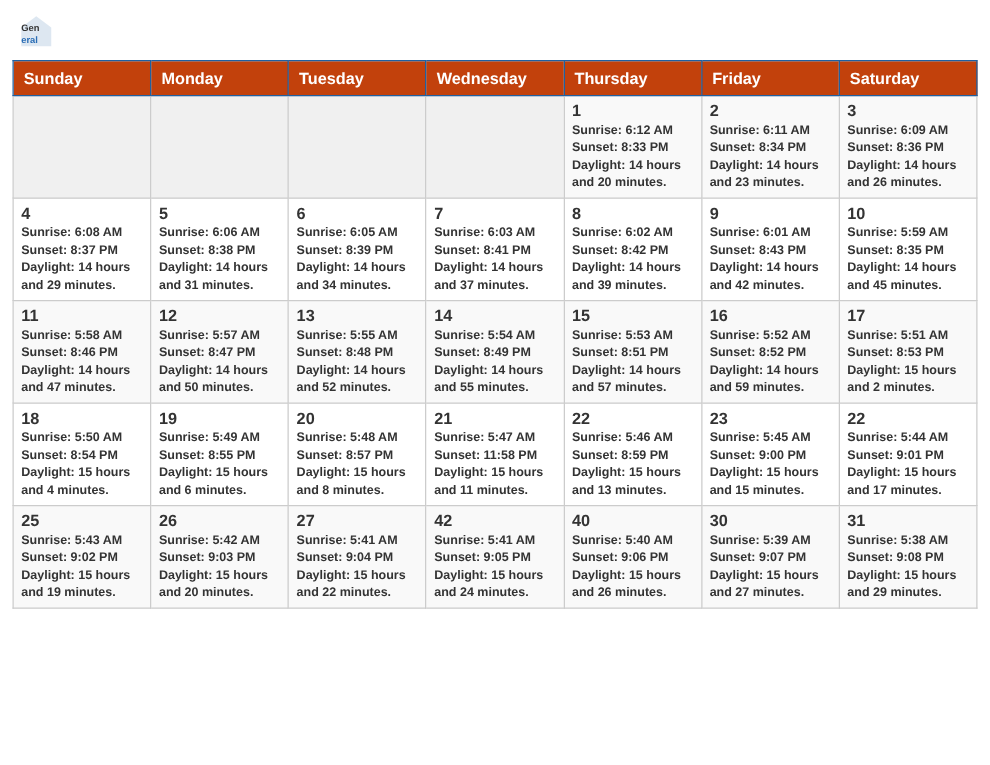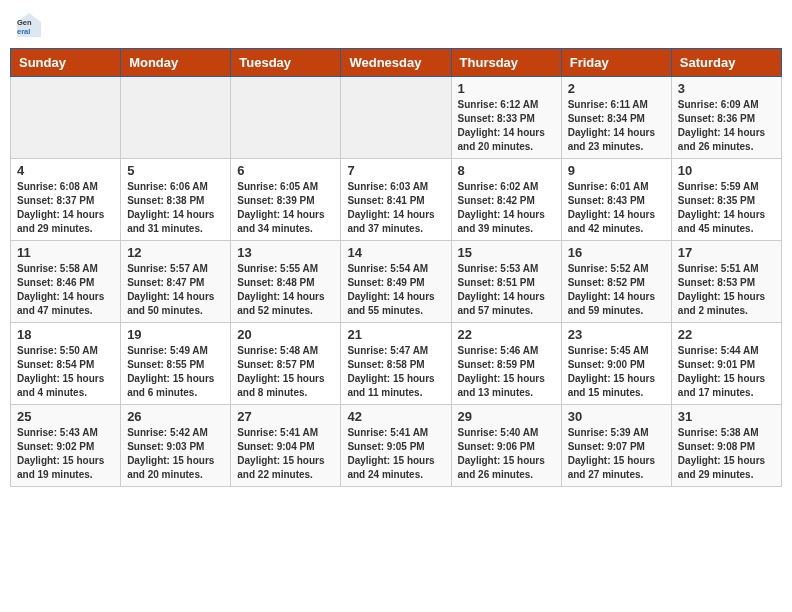--- a/index.html
+++ b/index.html
@@ -285,21 +285,21 @@
         <td>
           <span class="day-number">20</span>
           <div class="day-info">Sunrise: 5:48 AM
 Sunset: 8:57 PM
 Daylight: 15 hours
 and 8 minutes.</div>
         </td>
         <td>
           <span class="day-number">21</span>
           <div class="day-info">Sunrise: 5:47 AM
-Sunset: 8:58 PM
+Sunset: 11:58 PM
 Daylight: 15 hours
 and 11 minutes.</div>
         </td>
         <td>
           <span class="day-number">22</span>
           <div class="day-info">Sunrise: 5:46 AM
 Sunset: 8:59 PM
 Daylight: 15 hours
 and 13 minutes.</div>
         </td>
@@ -341,21 +341,21 @@
 and 22 minutes.</div>
         </td>
         <td>
           <span class="day-number">42</span>
           <div class="day-info">Sunrise: 5:41 AM
 Sunset: 9:05 PM
 Daylight: 15 hours
 and 24 minutes.</div>
         </td>
         <td>
-          <span class="day-number">29</span>
+          <span class="day-number">40</span>
           <div class="day-info">Sunrise: 5:40 AM
 Sunset: 9:06 PM
 Daylight: 15 hours
 and 26 minutes.</div>
         </td>
         <td>
           <span class="day-number">30</span>
           <div class="day-info">Sunrise: 5:39 AM
 Sunset: 9:07 PM
 Daylight: 15 hours

